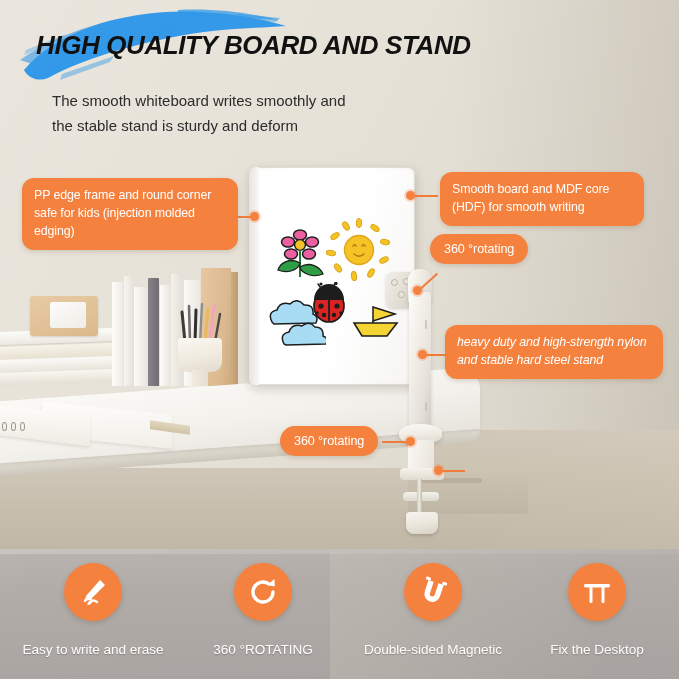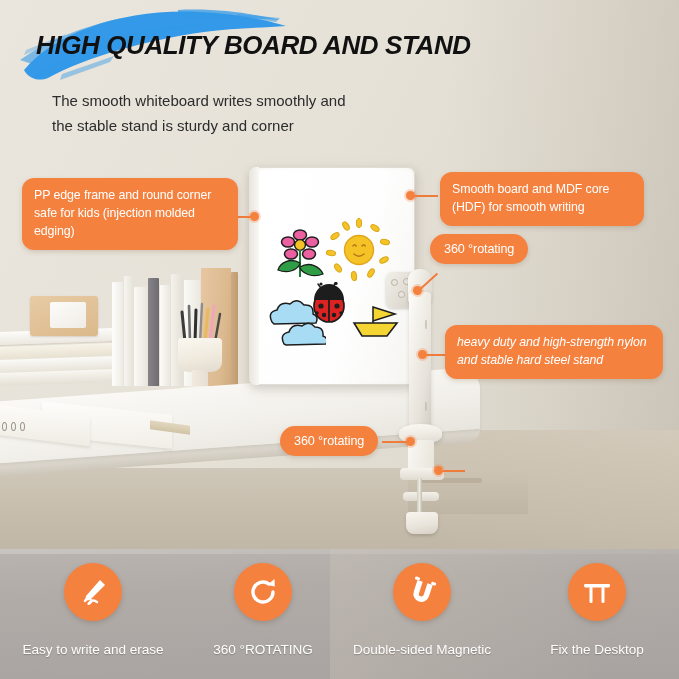--- a/index.html
+++ b/index.html
@@ -440,21 +440,21 @@
       <path d="M2 56 C30 36 66 22 104 14 C70 26 38 42 14 60 Z" opacity=".6"></path>
       <path d="M160 6 C200 4 236 10 262 16 C232 14 196 12 160 14 Z" opacity=".75"></path>
       <path d="M220 10 L262 14 L258 18 L216 15 Z" opacity=".5"></path>
       <path d="M44 70 L96 52 L92 58 L42 76 Z" opacity=".45"></path>
       <path d="M8 46 L48 30 L44 35 L6 51 Z" opacity=".35"></path>
     </g>
   </svg>
   <div class="title">HIGH QUALITY BOARD AND STAND</div>
   <div class="subtitle">
     <div>The smooth whiteboard writes smoothly and</div>
-    <div>the stable stand is sturdy and corner</div>
+    <div>the stable stand is sturdy and deform</div>
   </div>
 
   <div class="callout" style="left:22px; top:178px; width:216px;">PP edge frame and round corner safe for kids  (injection molded edging)</div>
   <div class="lead" style="left:238px; top:216px; width:16px;"></div>
   <div class="dot" style="left:250px; top:212px;"></div>
 
   <div class="callout" style="left:440px; top:172px; width:204px;">Smooth board and MDF core (HDF) for smooth writing</div>
   <div class="lead" style="left:412px; top:195px; width:26px;"></div>
   <div class="dot" style="left:406px; top:191px;"></div>
 
@@ -489,21 +489,21 @@
     <div class="feature" style="left:178px;">
       <div class="f-circle">
         <svg width="34" height="34" viewBox="0 0 34 34">
           <path d="M27 17 a10 10 0 1 1 -4.2 -8.1" stroke="#ffffff" stroke-width="3.4" fill="none" stroke-linecap="round"></path>
           <path d="M28.5 4 L28.8 11.6 L21.3 10" fill="#ffffff"></path>
         </svg>
       </div>
       <div class="f-label">360 °ROTATING</div>
     </div>
 
-    <div class="feature" style="left:337px;">
+    <div class="feature" style="left:348px;">
       <div class="f-circle">
         <svg width="34" height="34" viewBox="0 0 34 34">
           <path d="M9 7 L9 19 a8 8 0 0 0 16 0 L25 7 L19.5 7 L19.5 19 a2.5 2.5 0 0 1 -5 0 L14.5 7 Z" fill="#ffffff" transform="rotate(18 17 17)"></path>
           <rect x="6" y="4" width="5" height="3" rx="1.2" fill="#ffffff" transform="rotate(18 17 17)"></rect>
           <rect x="23" y="4" width="5" height="3" rx="1.2" fill="#ffffff" transform="rotate(18 17 17)"></rect>
         </svg>
       </div>
       <div class="f-label">Double-sided Magnetic</div>
     </div>
 

